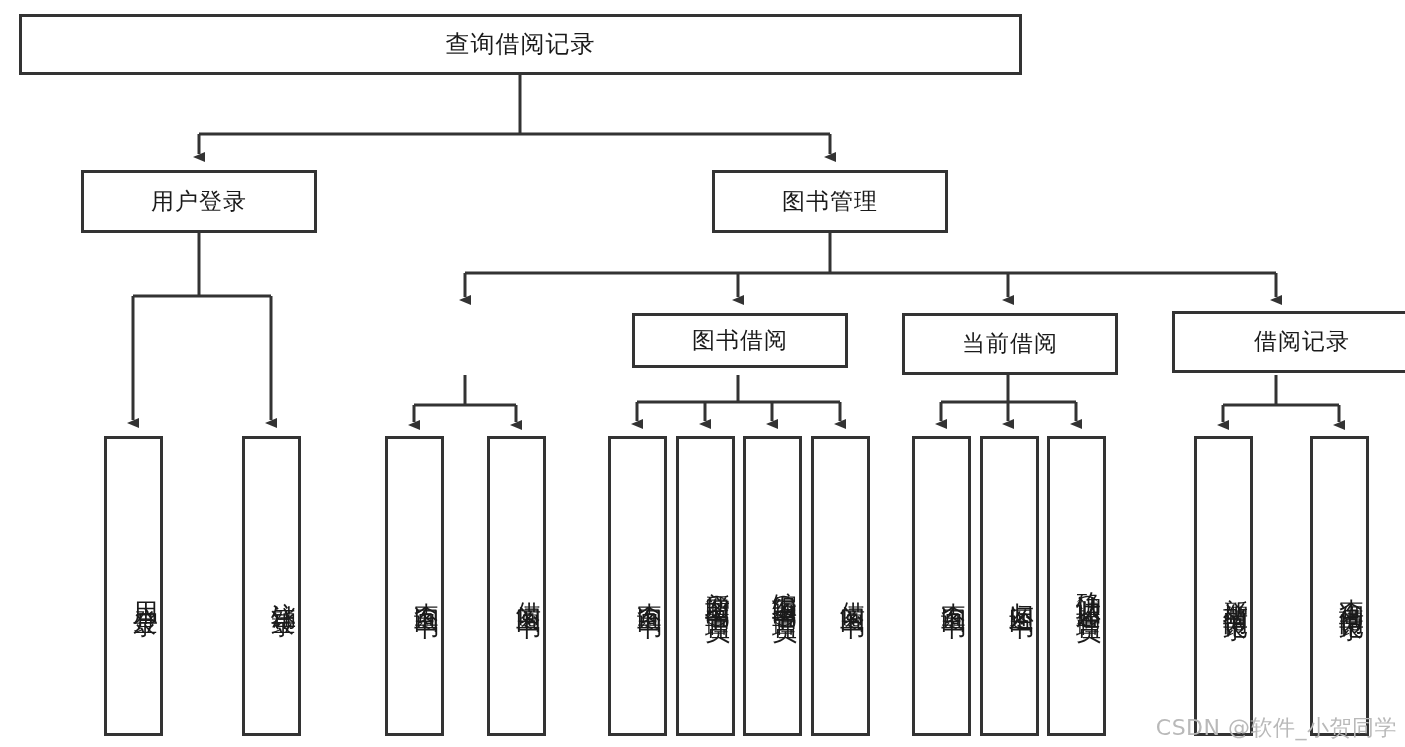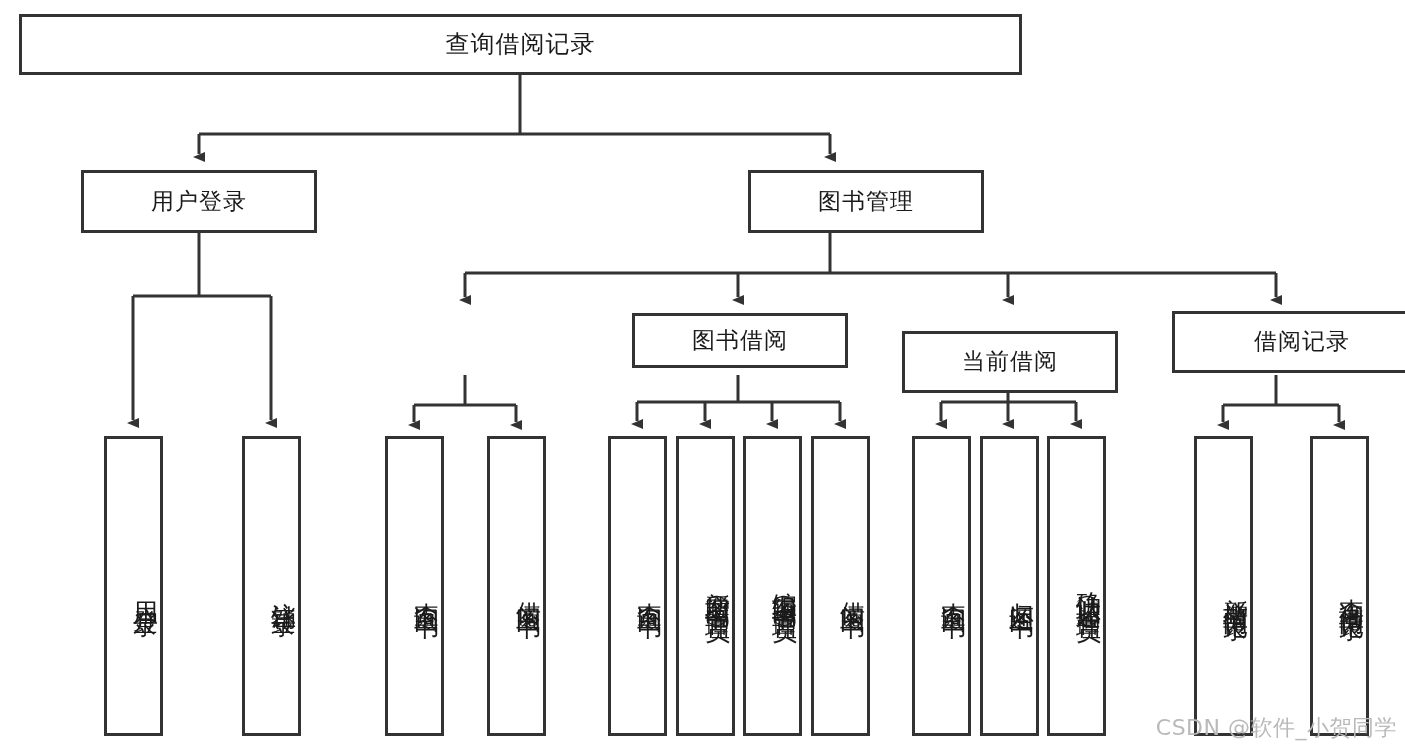--- a/index.html
+++ b/index.html
@@ -122,28 +122,28 @@
     <path d="M1339,405 L1339,422" stroke="#333333" stroke-width="3" fill="none" marker-end="url(#arrow)"></path>
   </svg>
 
   <div class="node horiz root" style="left:19px; top:14px; width:1003px; height:61px;">
     <span>查询借阅记录</span>
   </div>
 
   <div class="node horiz" style="left:81px; top:170px; width:236px; height:63px;">
     <span>用户登录</span>
   </div>
-  <div class="node horiz" style="left:712px; top:170px; width:236px; height:63px;margin-left:36px;">
+  <div class="node horiz" style="left:712px; top:170px; width:236px; height:63px;">
     <span>图书管理</span>
   </div>
 
   <div class="node horiz" style="left:632px; top:313px; width:216px; height:55px;">
     <span>图书借阅</span>
   </div>
-  <div class="node horiz" style="left:902px; top:331px; width:216px; height:62px;">
+  <div class="node horiz" style="left:902px; top:313px; width:216px; height:62px;">
     <span>当前借阅</span>
   </div>
   <div class="node horiz" style="left:1172px; top:311px; width:260px; height:62px;">
     <span>借阅记录</span>
   </div>
 
   <div class="node vert" style="left:104px; top:436px; width:59px; height:300px;">
     <span class="vlabel">用户登录</span>
   </div>
   <div class="node vert" style="left:242px; top:436px; width:59px; height:300px;">

